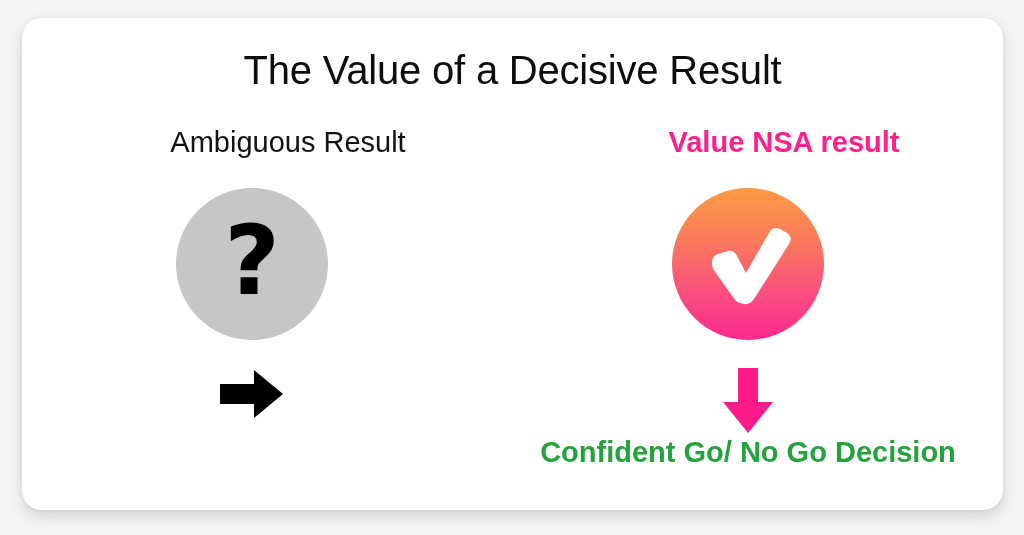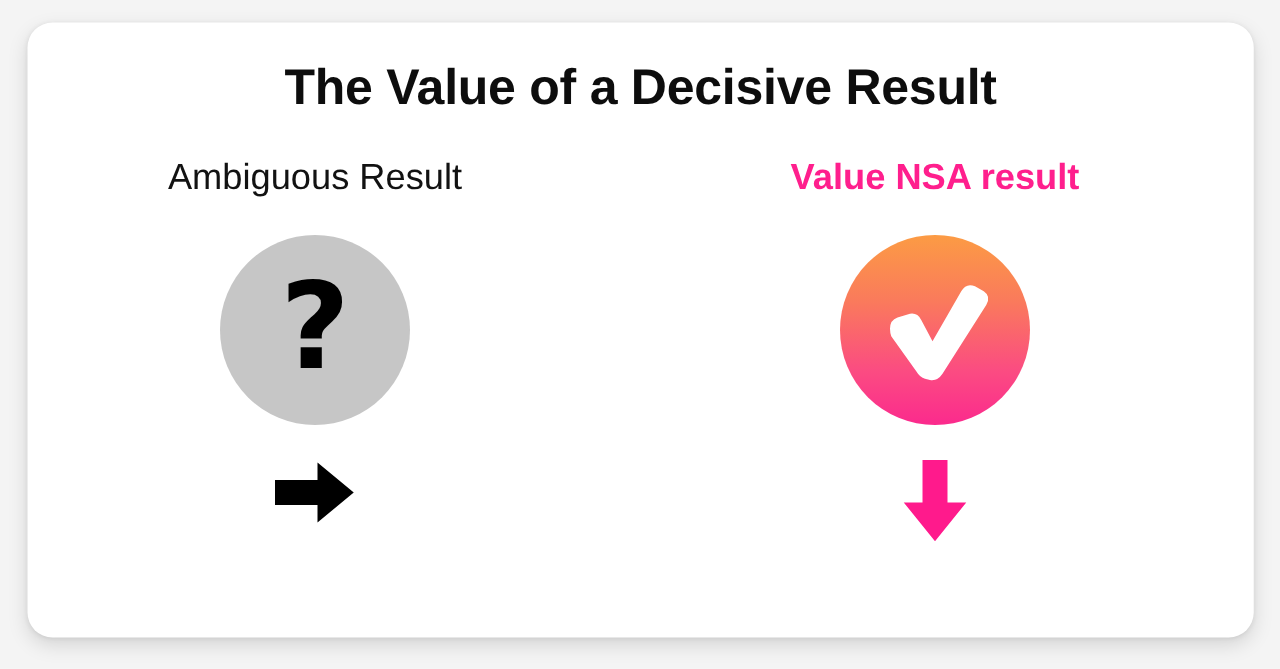--- a/index.html
+++ b/index.html
@@ -31,21 +31,21 @@
     box-sizing: border-box;
     overflow: hidden;
   }
   .title {
     position: absolute;
     left: 0;
     top: 30px;
     width: 100%;
     text-align: center;
     font-size: 40px;
-    font-weight: bold;
+    font-weight: normal;
     color: #0d0d0d;
     letter-spacing: -0.2px;
     font-family: "Liberation Sans", sans-serif;
     white-space: nowrap;
   }
   .columns {
     position: absolute;
     left: 0;
     top: 92px;
     width: 100%;
@@ -62,20 +62,21 @@
 
   .col-head {
     position: absolute;
     top: 16px;
     left: 0;
     width: 100%;
     text-align: center;
     font-size: 29px;
     font-weight: normal;
     white-space: nowrap;
+    padding-left: 36px;
   }
   .col-head.ambiguous { color: #121212; }
   .col-head.clear { color: #ff1f8d; font-weight: bold; }
 
   .badge-wrap {
     position: absolute;
     top: 78px;
     left: 0;
     width: 100%;
     height: 155px;
@@ -175,17 +176,18 @@
             </svg>
           </div>
         </div>
 
         <div class="arrow-wrap">
           <svg class="arrow-svg" width="52" height="66" viewBox="0 0 52 66">
             <path d="M16 0 L36 0 L36 34 L51 34 L26 65 L1 34 L16 34 Z" fill="#ff1a8c"></path>
           </svg>
         </div>
 
+        <div class="outcome positive">Confident Go/ No Go Decision</div>
       </div>
 
     </div>
   </div>
 </div>
 
 </body></html>

